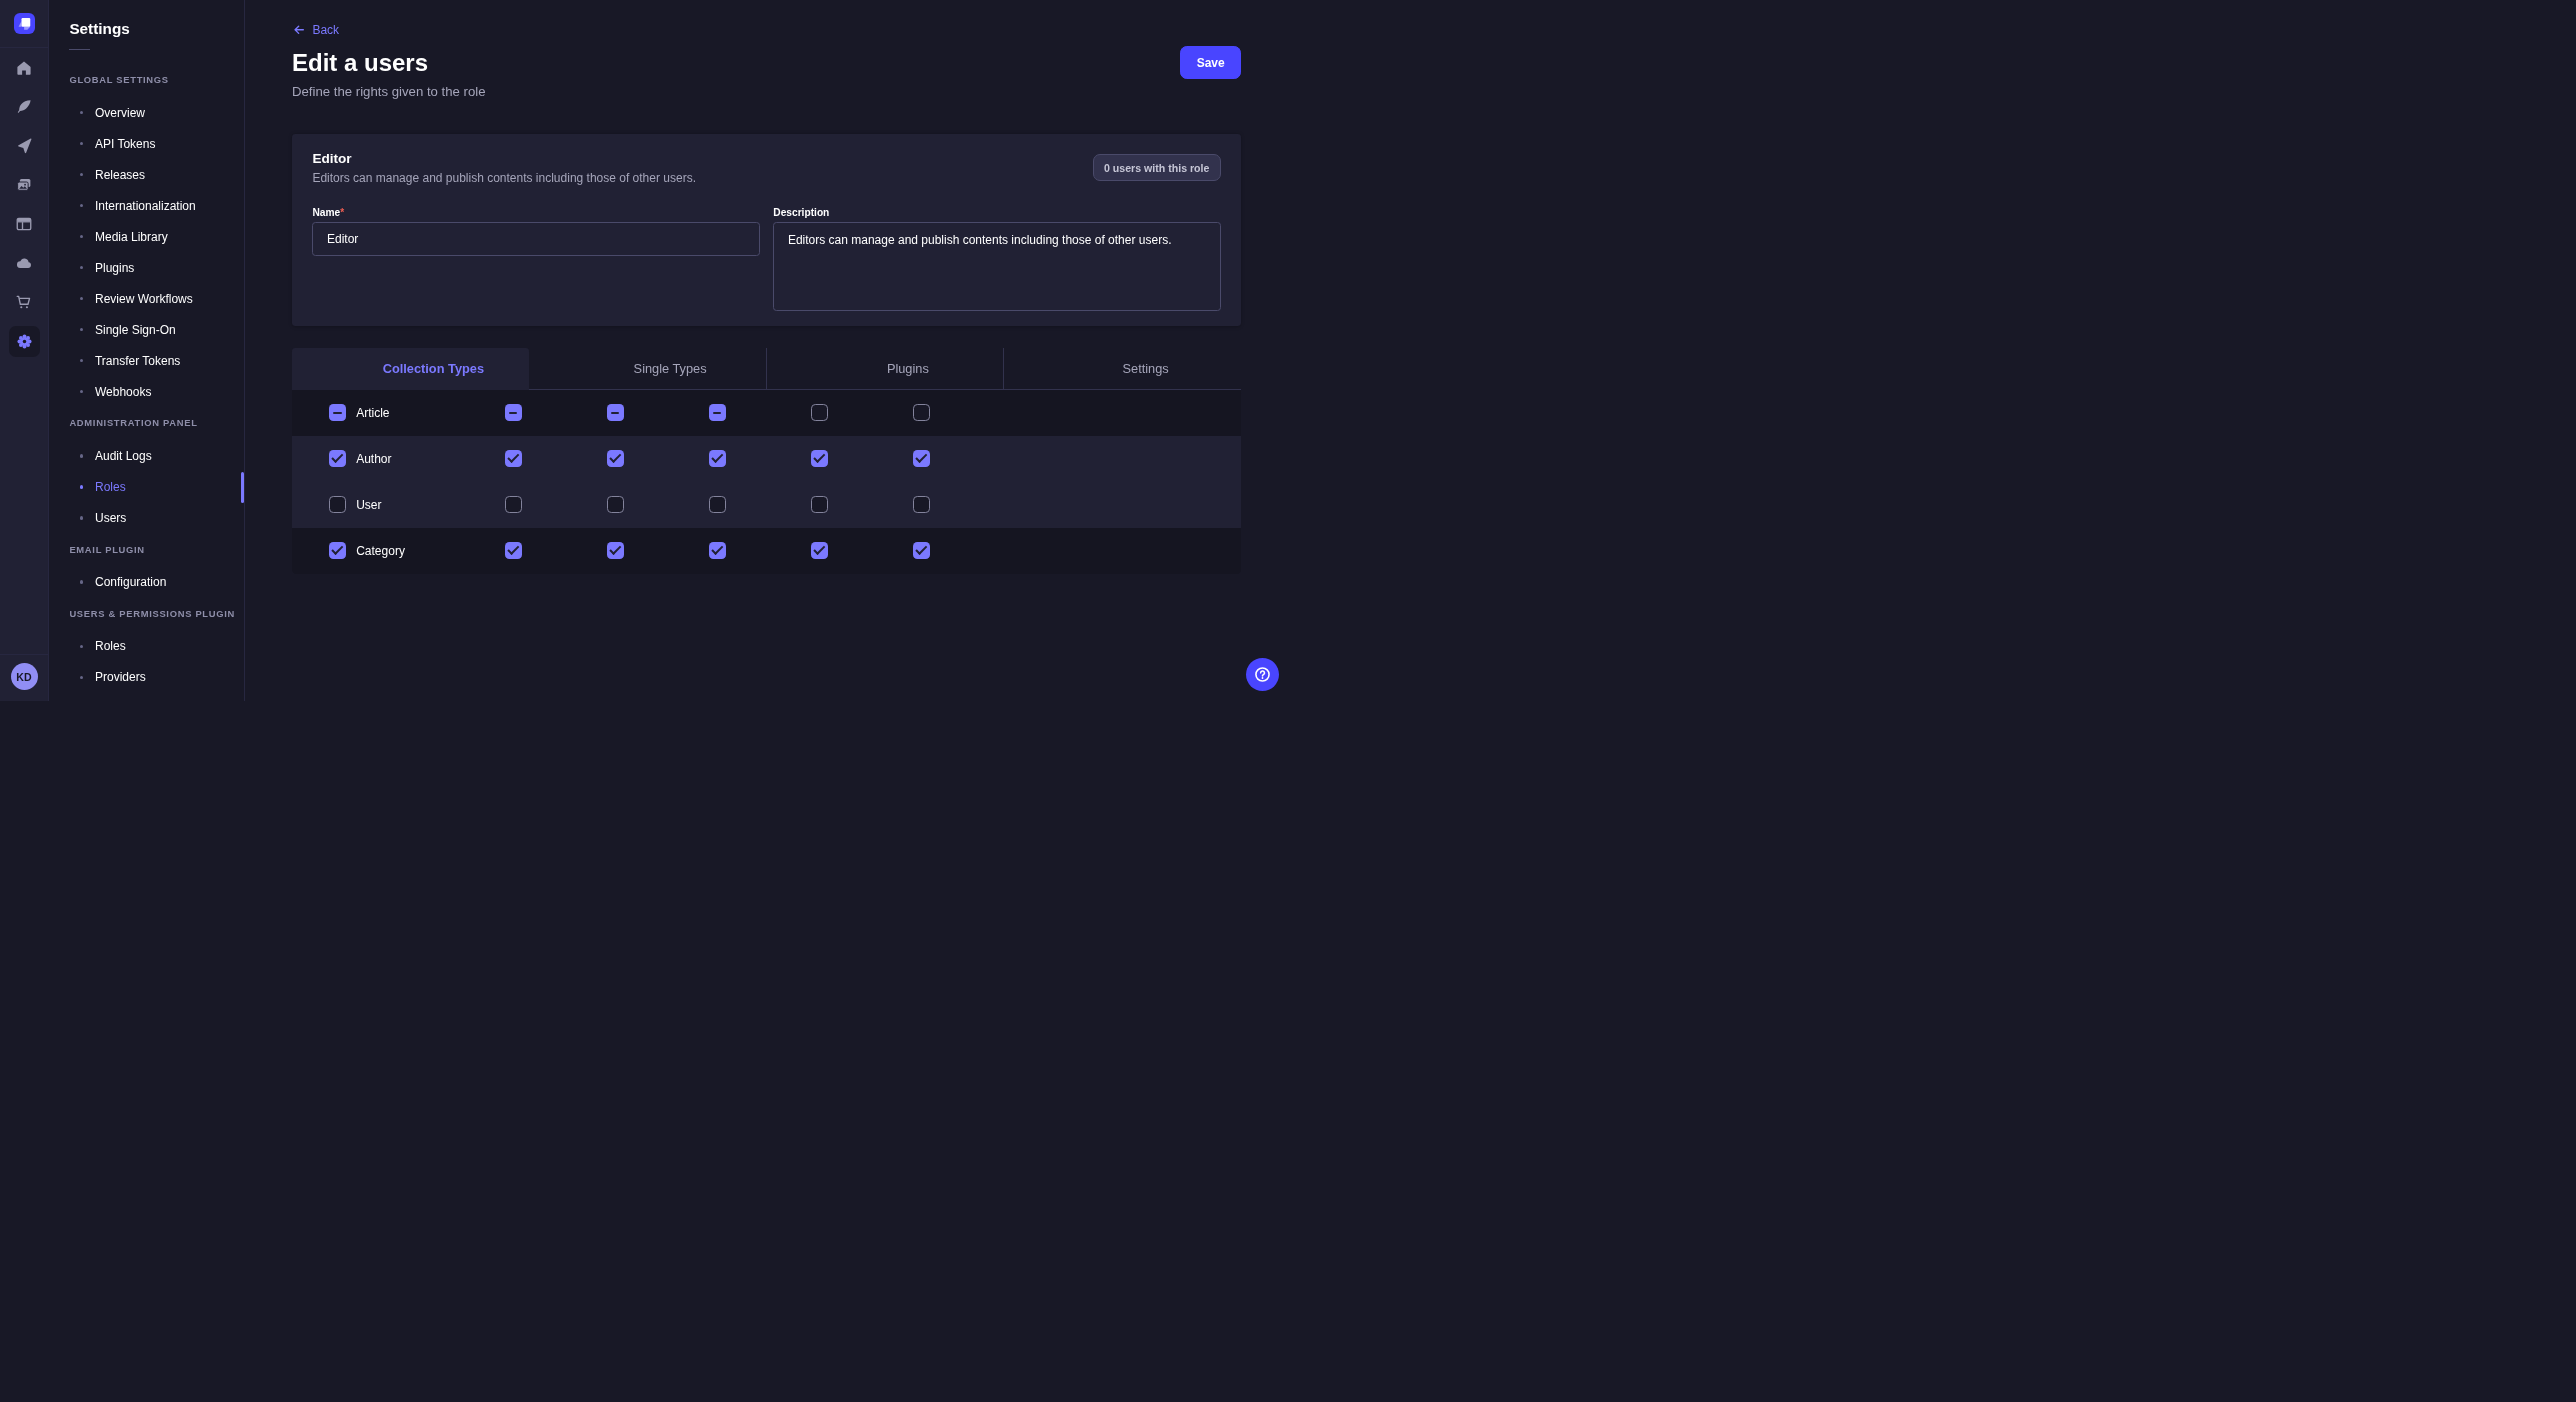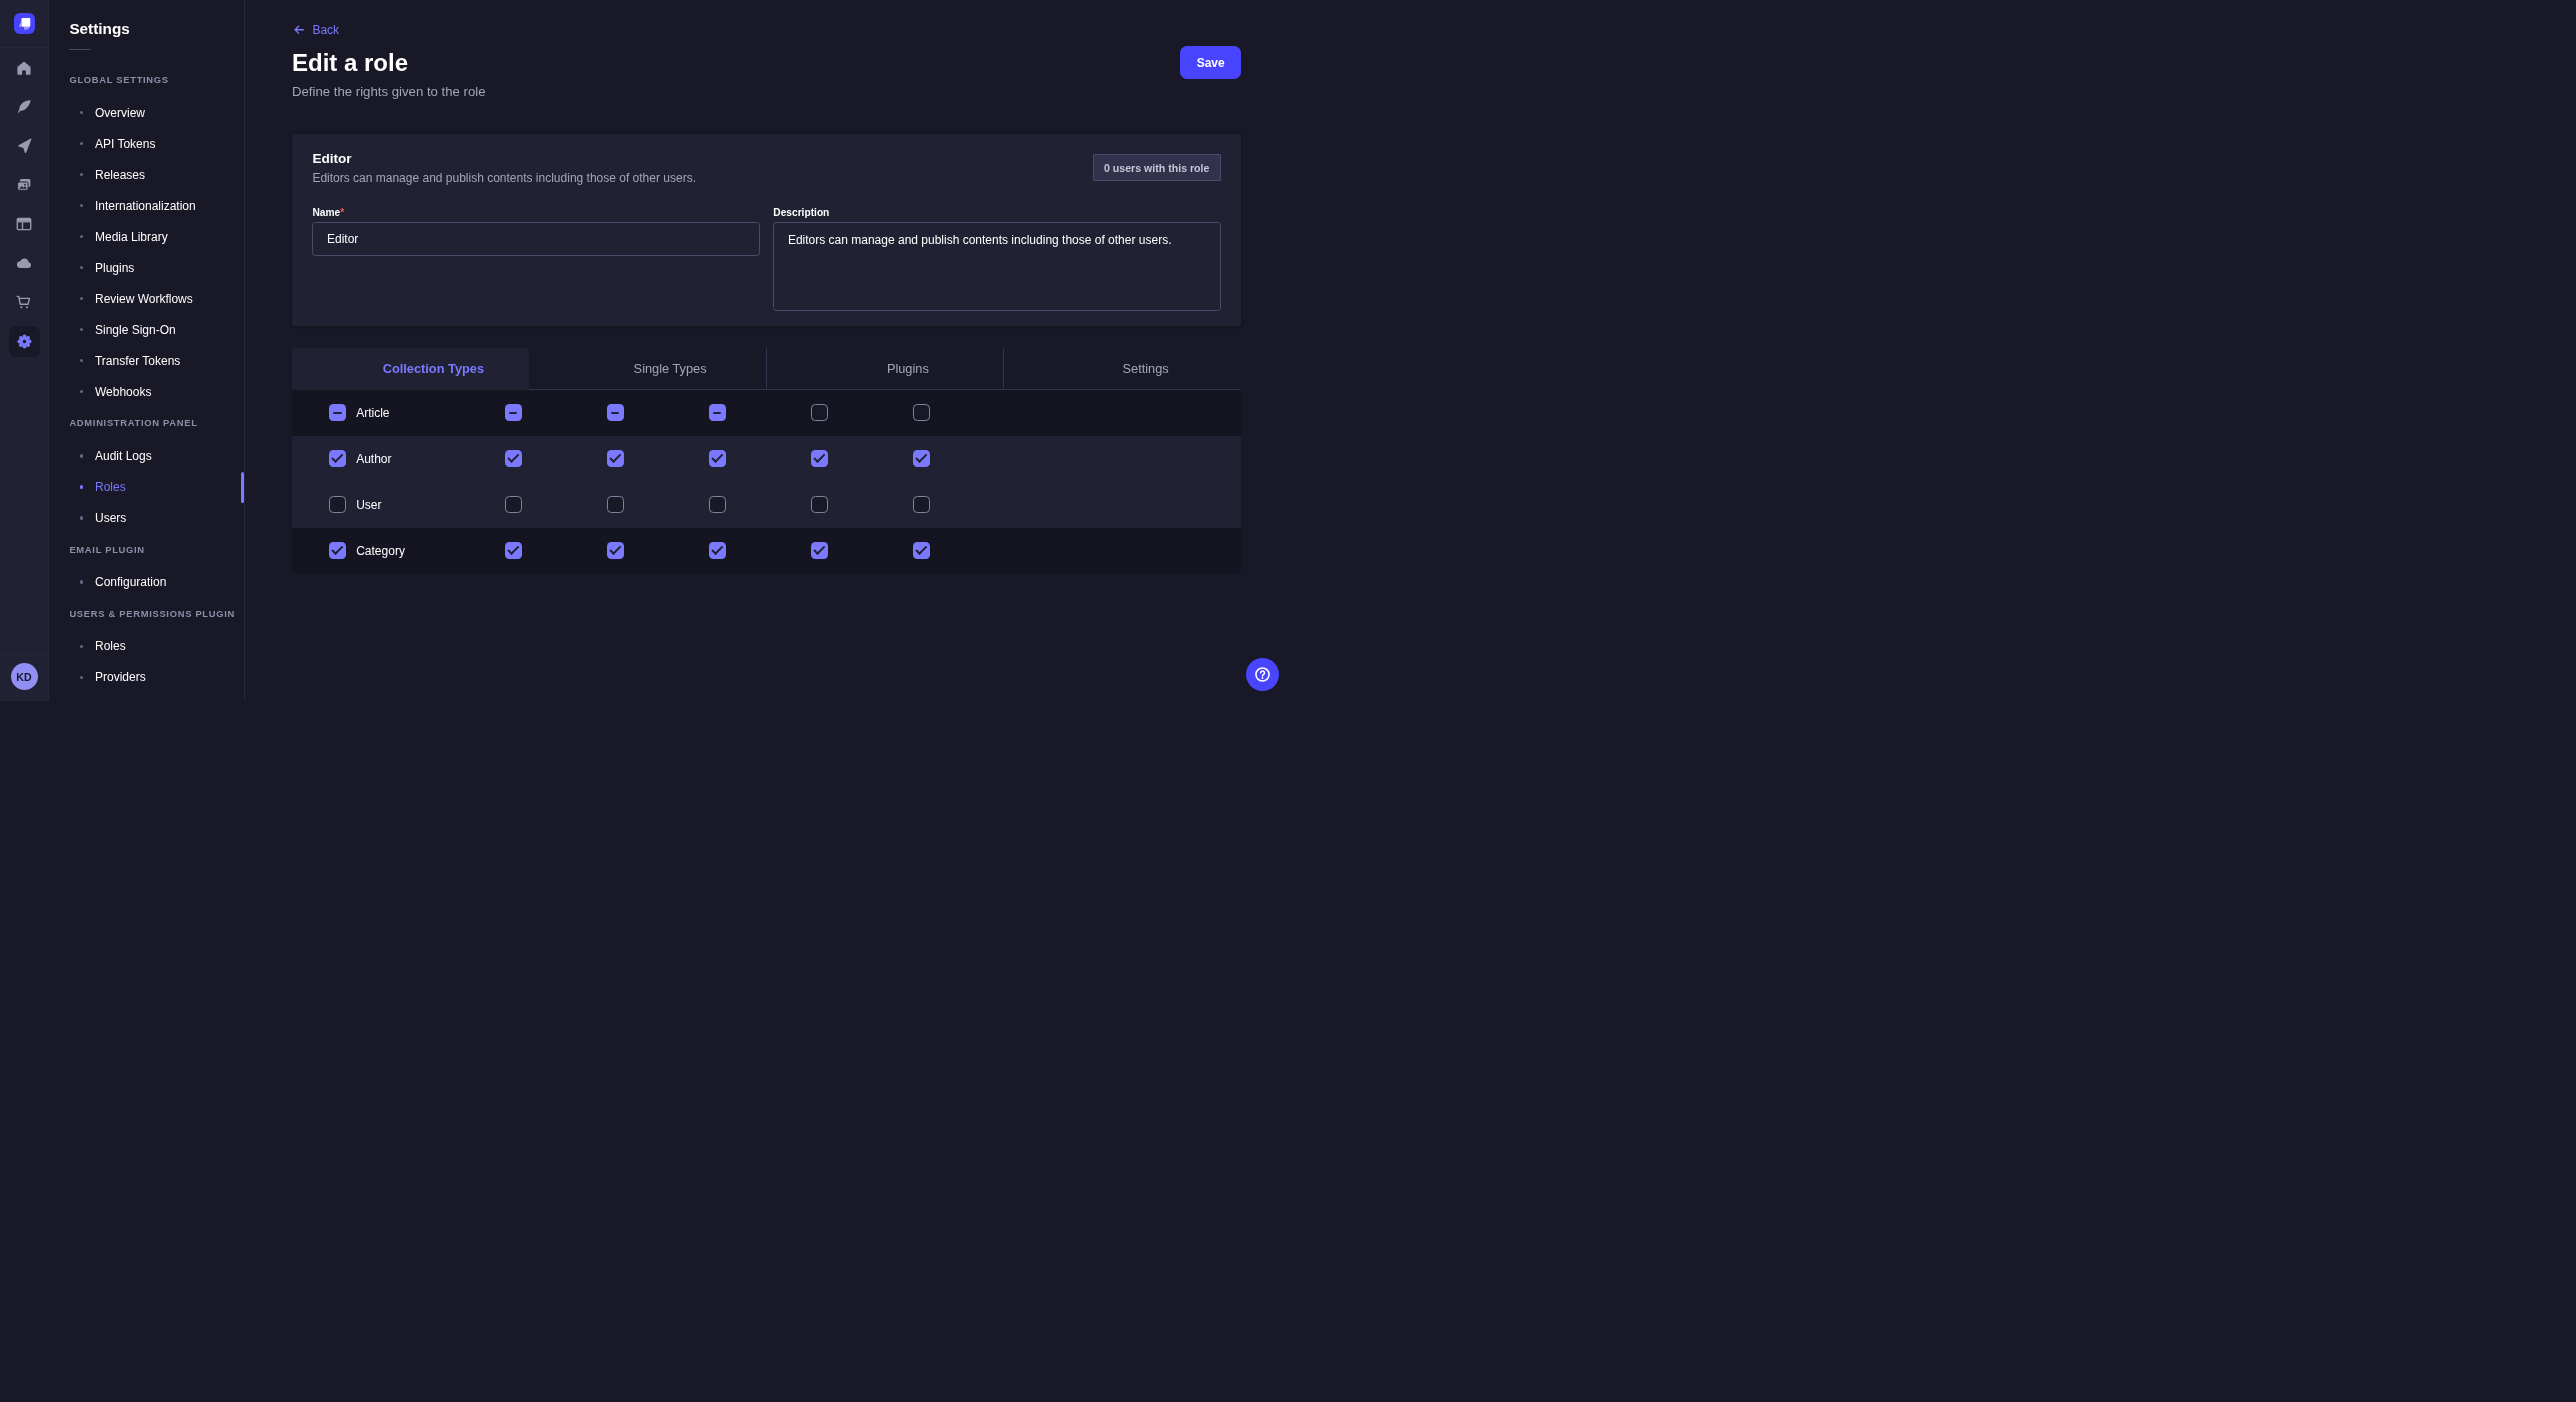--- a/index.html
+++ b/index.html
@@ -48,21 +48,21 @@
   .save-btn{position:absolute;top:46px;right:0;height:33px;padding:0 15.3px;background:#4945ff;
     border:0.9px solid #4945ff;border-radius:6.8px;color:#fff;font-size:12px;font-weight:700;cursor:pointer;
     font-family:"Liberation Sans", sans-serif;}
 
   .card{margin-top:35px;background:#212134;border-radius:3.4px;padding:17px 20.4px;height:192px;
     box-sizing:border-box;box-shadow:0 0.9px 3.4px rgba(0,0,0,.25);}
   .card-top{display:flex;justify-content:space-between;align-items:flex-start;}
   .card-title{font-size:13.6px;font-weight:700;color:#fff;}
   .card-desc{margin-top:5.1px;font-size:12px;color:#a5a5ba;}
   .badge{margin-top:3.4px;height:27px;display:flex;align-items:center;padding:0 10.2px;background:#32324d;
-    border:0.9px solid #4a4a6a;border-radius:1px;font-size:10.6px;font-weight:600;color:#c6c6d6;
+    border:0.9px solid #4a4a6a;border-radius:7px;font-size:10.6px;font-weight:600;color:#c6c6d6;
     box-sizing:border-box;cursor:default;}
   .fields{display:flex;gap:13.6px;margin-top:19px;}
   .field{flex:1;min-width:0;}
   .field-label{font-size:10.2px;font-weight:700;color:#fff;}
   .req{color:#ee5e52;}
   .text-input{margin-top:3.4px;width:100%;height:34px;background:#212134;border:0.9px solid #4a4a6a;
     border-radius:3.4px;color:#fff;font-size:12px;padding:0 13.6px;box-sizing:border-box;outline:none;
     font-family:"Liberation Sans", sans-serif;}
   .textarea{margin-top:3.4px;width:100%;height:89px;background:#212134;border:0.9px solid #4a4a6a;
     border-radius:3.4px;color:#fff;font-size:12px;line-height:17px;padding:8.5px 13.6px;box-sizing:border-box;
@@ -250,21 +250,21 @@
   </aside>
 
   <main>
     <div class="main-inner">
       <div class="back-row">
         <svg width="13.6" height="13.6" viewBox="0 0 24 24">
           <path d="M20 12H5.5M11.8 5.7 5.4 12l6.4 6.3" fill="none" stroke="#7b79ff" stroke-width="2.4" stroke-linecap="round" stroke-linejoin="round"></path>
         </svg>
         <span>Back</span>
       </div>
-      <h1 class="page-title">Edit a role</h1>
+      <h1 class="page-title">Edit a users</h1>
       <div class="page-subtitle">Define the rights given to the role</div>
       <button class="save-btn">Save</button>
 
       <section class="card">
         <div class="card-top">
           <div>
             <div class="card-title">Editor</div>
             <div class="card-desc">Editors can manage and publish contents including those of other users.</div>
           </div>
           <div class="badge">0 users with this role</div>

